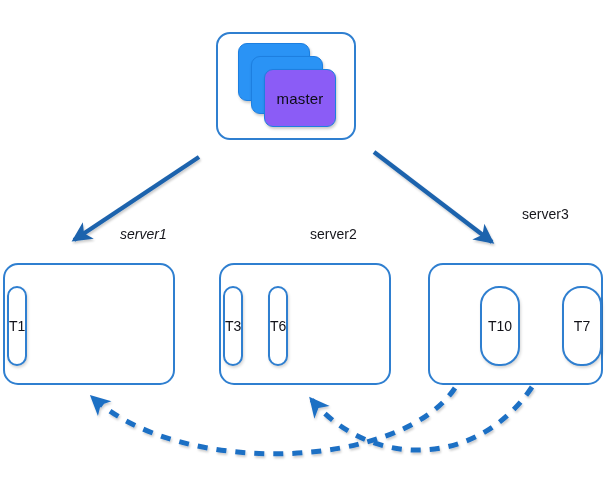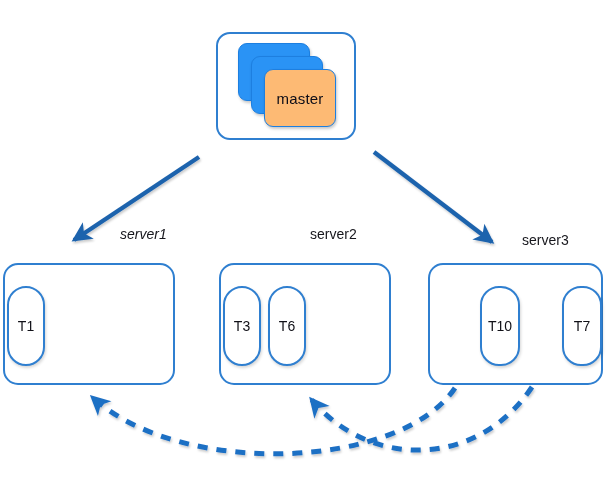--- a/index.html
+++ b/index.html
@@ -51,21 +51,21 @@
     width: 72px;
     height: 58px;
     border-radius: 9px;
     background: #2a93f5;
     border: 1px solid #1d7fe0;
     box-sizing: border-box;
     box-shadow: 1px 2px 3px rgba(0,0,0,0.22);
   }
   .card.c1 { left: 0px;  top: 0px;  }
   .card.c2 { left: 13px; top: 13px; }
-  .card.c3 { left: 26px; top: 26px; background: #fdba74; text-decoration: underline; }
+  .card.c3 { left: 26px; top: 26px; background: #8b5cf6; text-decoration: underline; }
   .card-label {
     position: absolute;
     left: 0;
     right: 0;
     top: 50%;
     transform: translateY(-50%);
     text-align: center;
     font-size: 15px;
     color: #0d0d17;
     letter-spacing: 0.2px;
@@ -81,21 +81,21 @@
     background: #ffffff;
     box-sizing: border-box;
   }
   #server-box-1 { left: 3px;   width: 172px; }
   #server-box-2 { left: 219px; width: 172px; padding-left: 9px; }
   #server-box-3 { left: 428px; width: 175px; }
 
   .pill {
     position: absolute;
     top: 21px;
-    width: 38px;
+    width: 20px;
     height: 80px;
     border: 2px solid #2f7fd0;
     border-radius: 19px;
     background: #ffffff;
     box-sizing: border-box;
     box-shadow: 1px 2px 3px rgba(0,0,0,0.16);
   }
   .pill-label {
     position: absolute;
     left: 0;
@@ -113,21 +113,21 @@
 
   
   .server-caption {
     position: absolute;
     font-size: 14px;
     color: #16161c;
     white-space: nowrap;
   }
   #caption-server1 { left: 120px; top: 226px; font-style: italic; }
   #caption-server2 { left: 310px; top: 226px; }
-  #caption-server3 { left: 522px; top: 232px; }
+  #caption-server3 { left: 522px; top: 206px; }
 </style>
 </head>
 <body>
 
 <div id="canvas">
 
   <svg id="wiring" viewBox="0 0 606 498" xmlns="http://www.w3.org/2000/svg">
     <defs>
       <marker id="solid-head" viewBox="0 0 12 12" refX="9.5" refY="6" markerWidth="5.2" markerHeight="5.2" orient="auto-start-reverse">
         <path d="M 0.5 0.8 L 11 6 L 0.5 11.2 L 3.2 6 Z" fill="#1f63ad"></path>

